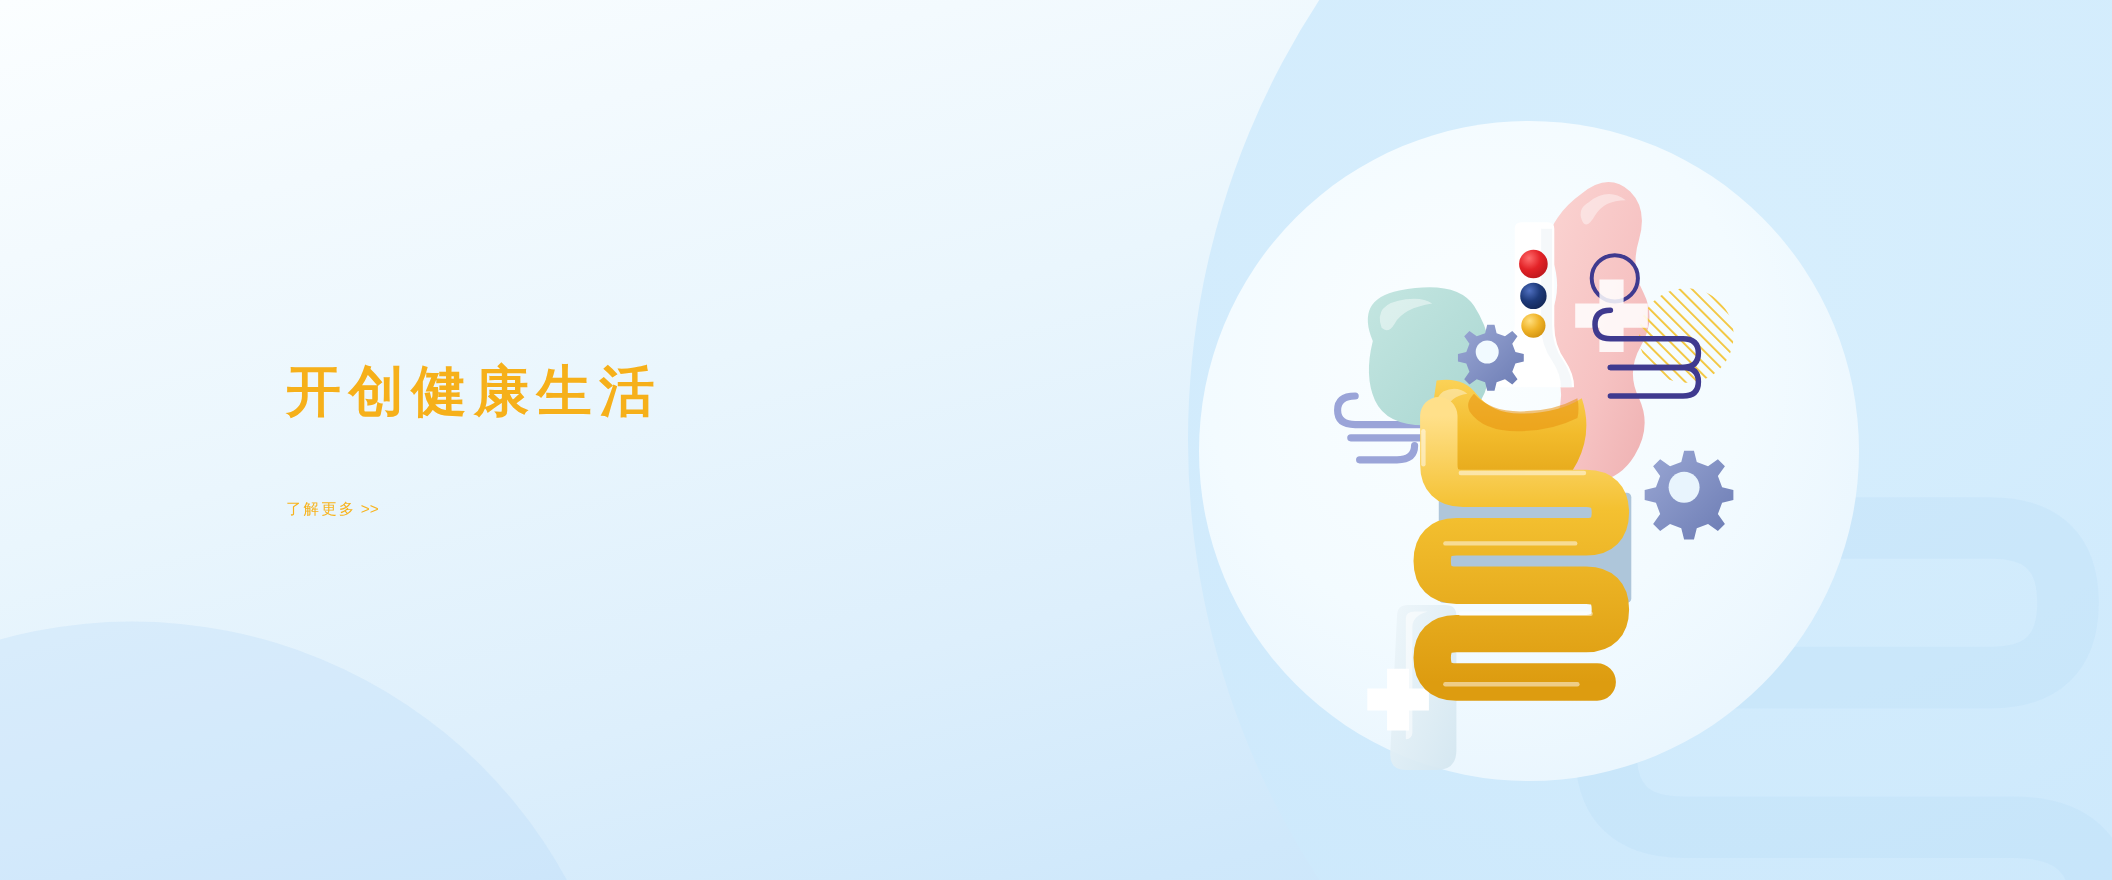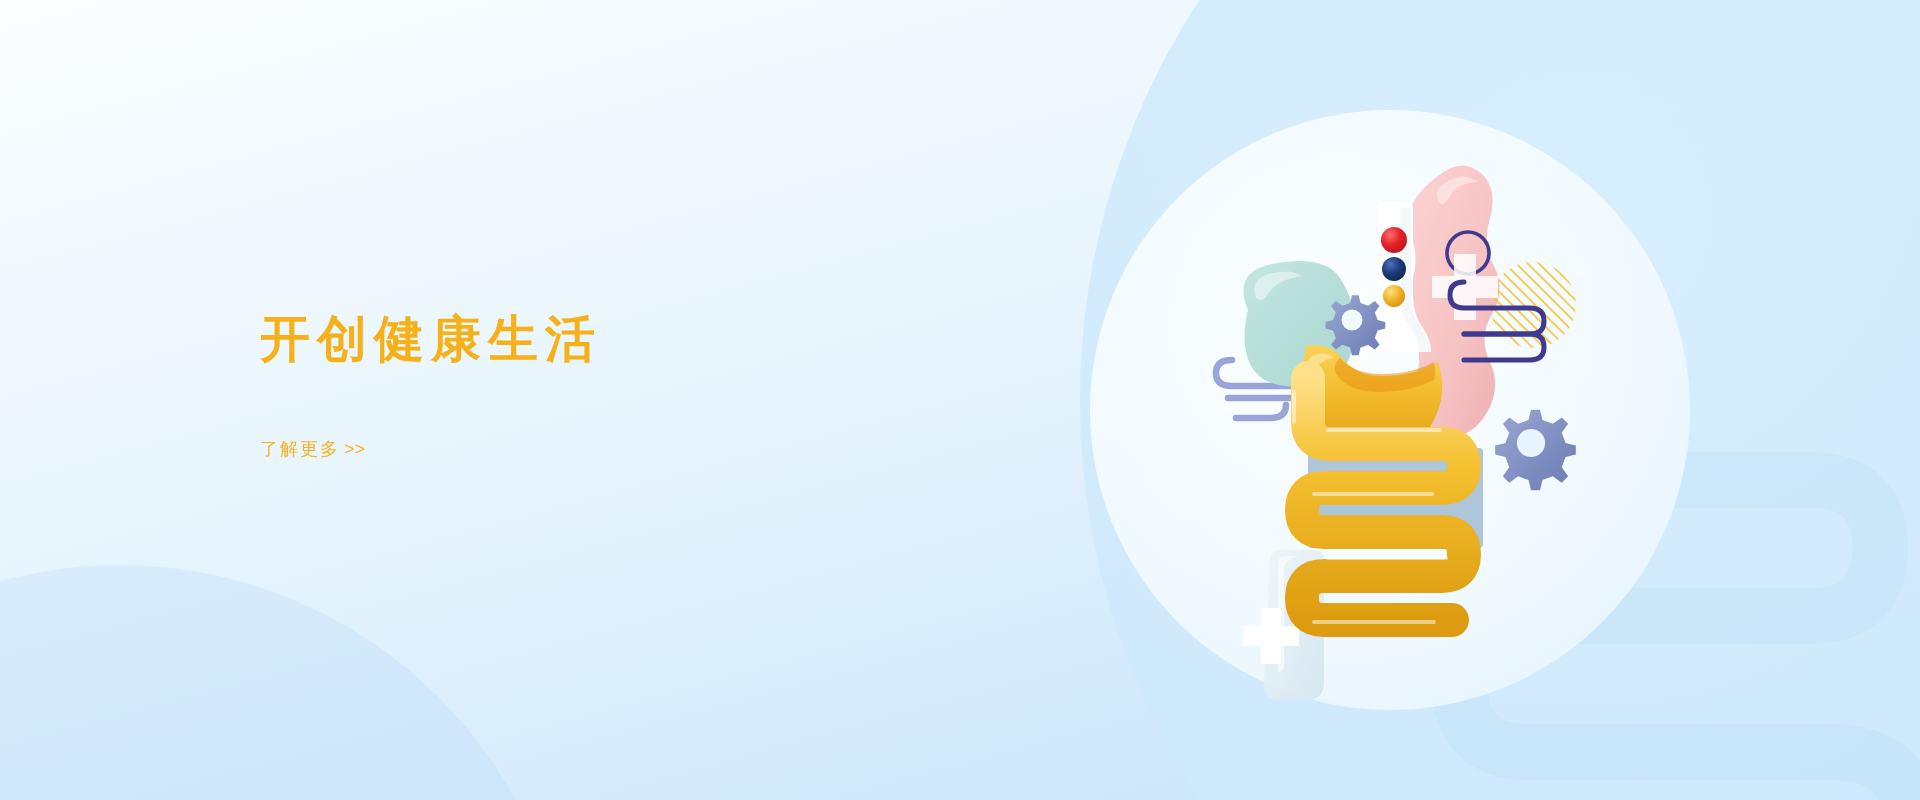--- a/index.html
+++ b/index.html
@@ -36,37 +36,37 @@
   .bg-watermark {
     position:absolute;
     right:-110px; bottom:-140px;
     width:620px; height:520px;
     opacity:.42;
   }
 
   
   .copy {
     position:absolute;
-    left:260px; top:301px;
+    left:260px; top:318px;
     width:560px;
   }
   .headline {
     font-size:50px;
     font-weight:bold;
     letter-spacing:7px;
     line-height:1.52;
     color:#f6b01a;
     white-space:nowrap;
     text-shadow:0 1px 0 rgba(255,255,255,.25);
   }
   .headline-2 { letter-spacing:7px; }
   .more-link {
     display:inline-block;
     margin-top:60px;
-    font-size:18px;
+    font-size:14px;
     letter-spacing:2px;
     color:#f7b31d;
     text-decoration:none;
     cursor:pointer;
   }
   .more-link .chev { margin-left:4px; letter-spacing:0; }
 
   
   .illus-wrap {
     position:absolute;

